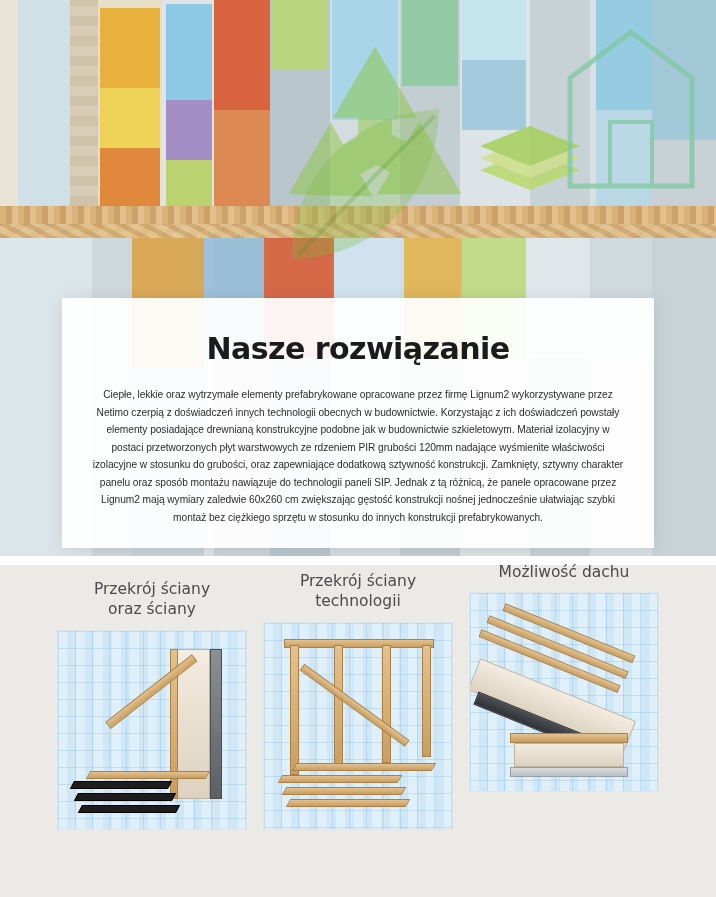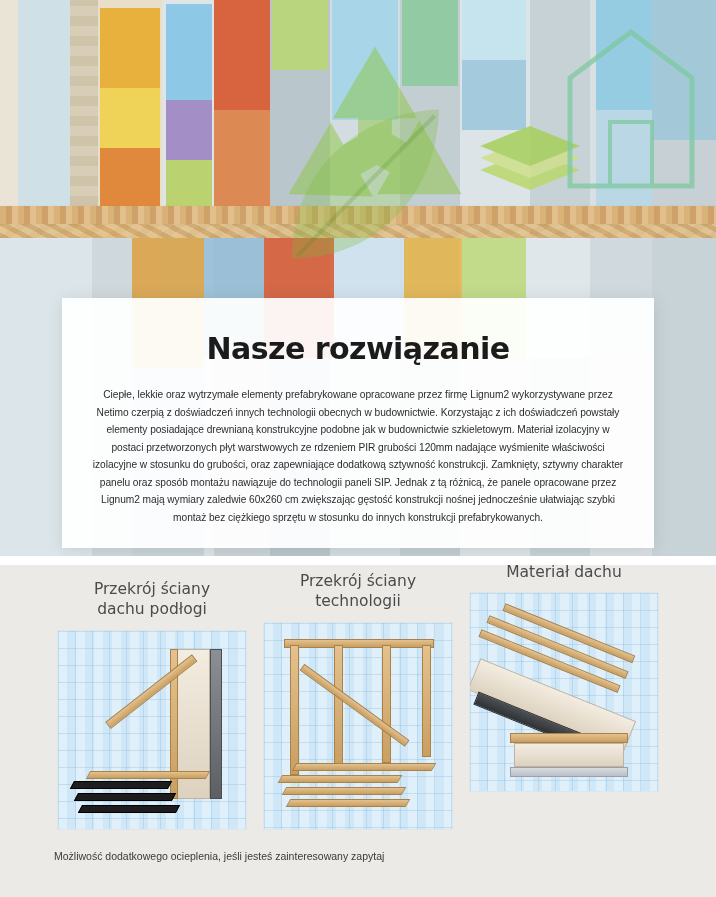--- a/index.html
+++ b/index.html
@@ -254,21 +254,21 @@
     </div>
   </div>
 
   <div class="lower">
 
     <div class="cards">
 
       <div class="card">
         <h3>
           <span>Przekrój ściany</span><br>
-          <span>dachu podłogi</span>
+          <span>oraz ściany</span>
         </h3>
         <div class="thumb">
           <div class="thumb-grid"></div>
 
           <div class="beam panel-w" style="left:118px;top:18px;width:34px;height:150px;"></div>
           <div class="beam dark" style="left:152px;top:18px;width:12px;height:150px;"></div>
           <div class="beam" style="left:112px;top:18px;width:8px;height:150px;"></div>
 
           <div class="beam" style="left:50px;top:90px;width:110px;height:9px;transform:rotate(-38deg);transform-origin:left center;"></div>
 
@@ -296,37 +296,36 @@
 
           <div class="beam" style="left:16px;top:152px;width:120px;height:8px;transform:skewX(-30deg);"></div>
           <div class="beam" style="left:20px;top:164px;width:120px;height:8px;transform:skewX(-30deg);"></div>
           <div class="beam" style="left:24px;top:176px;width:120px;height:8px;transform:skewX(-30deg);"></div>
           <div class="beam" style="left:30px;top:140px;width:140px;height:8px;transform:skewX(-30deg);"></div>
         </div>
       </div>
 
       <div class="card right">
         <h3>
-          <span>Materiał dachu</span>
+          <span>Możliwość dachu</span>
         </h3>
         <div class="thumb tall" style="height:200px;">
           <div class="thumb-grid"></div>
 
           <div class="beam" style="left:10px;top:36px;width:150px;height:8px;transform:rotate(22deg);transform-origin:left center;"></div>
           <div class="beam" style="left:18px;top:22px;width:150px;height:8px;transform:rotate(22deg);transform-origin:left center;"></div>
           <div class="beam" style="left:34px;top:10px;width:140px;height:8px;transform:rotate(22deg);transform-origin:left center;"></div>
           <div class="beam panel-w" style="left:4px;top:64px;width:168px;height:34px;transform:rotate(22deg);transform-origin:left center;"></div>
           <div class="beam roofdark" style="left:6px;top:98px;width:120px;height:14px;transform:rotate(22deg);transform-origin:left center;"></div>
 
           <div class="beam panel-w" style="left:44px;top:150px;width:110px;height:24px;"></div>
           <div class="beam" style="left:40px;top:140px;width:118px;height:10px;"></div>
           <div class="beam grey" style="left:40px;top:174px;width:118px;height:10px;"></div>
         </div>
       </div>
 
     </div>
 
     <div class="notes">
-      <div>Możliwość dodatkowego ocieplenia, jeśli jesteś zainteresowany zapytaj</div>
     </div>
   </div>
 
 </div>
 
 </body></html>

